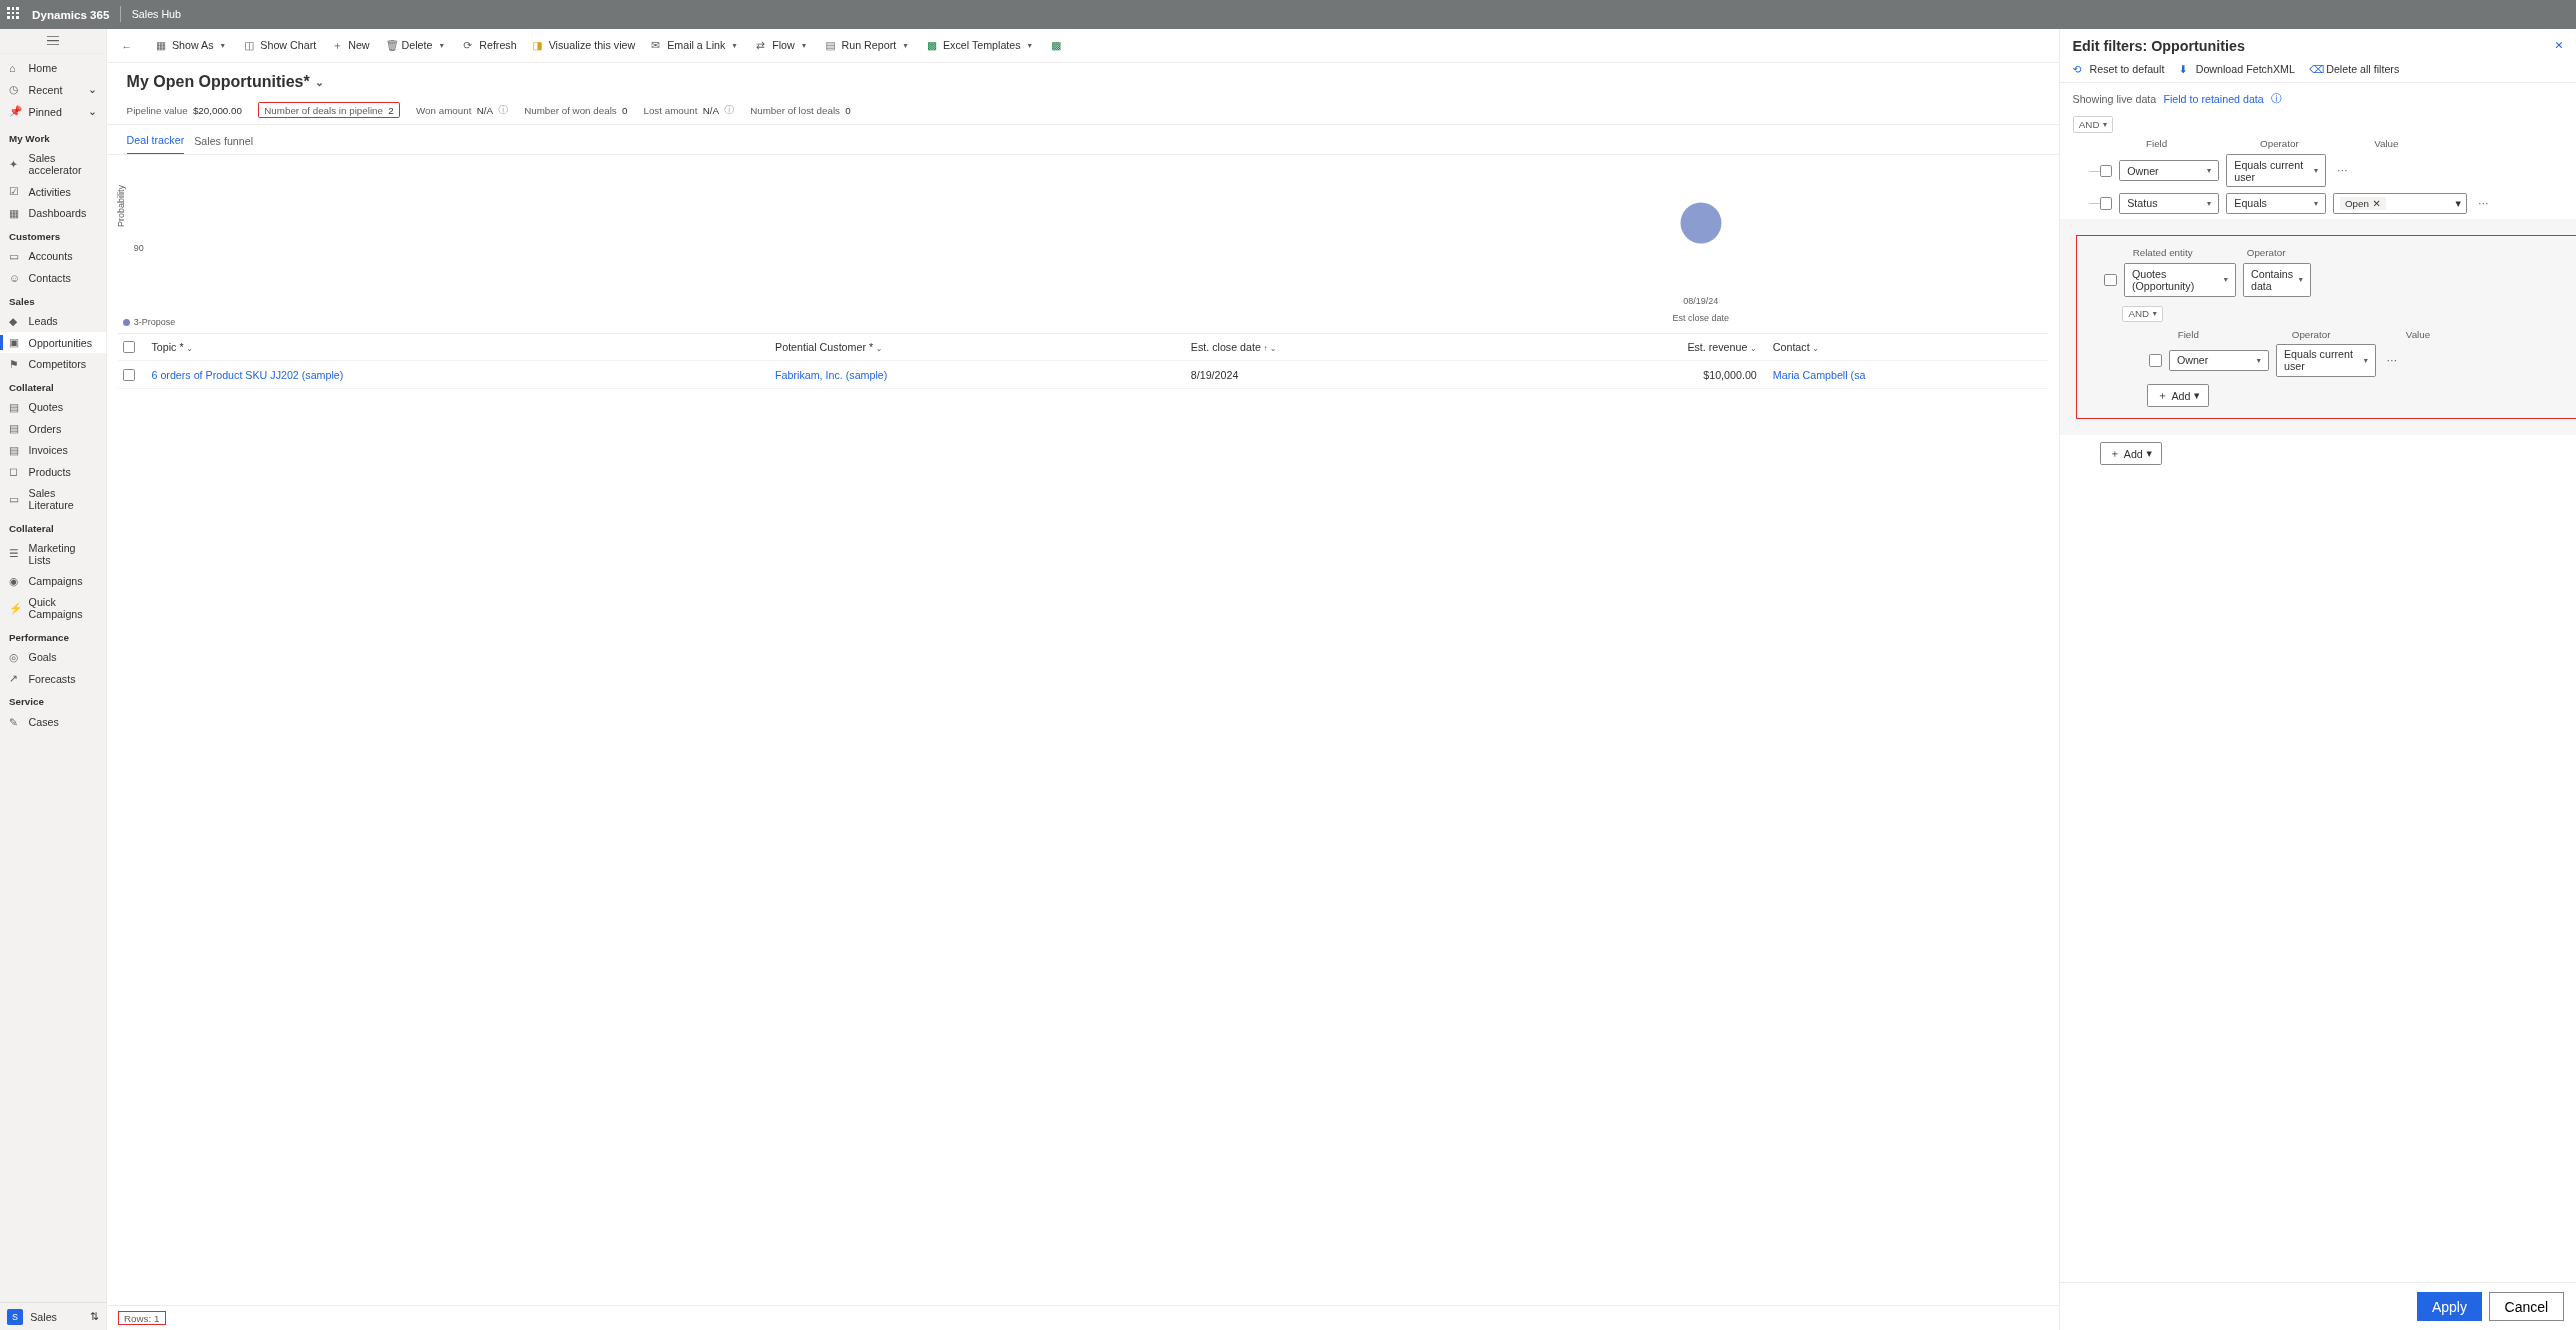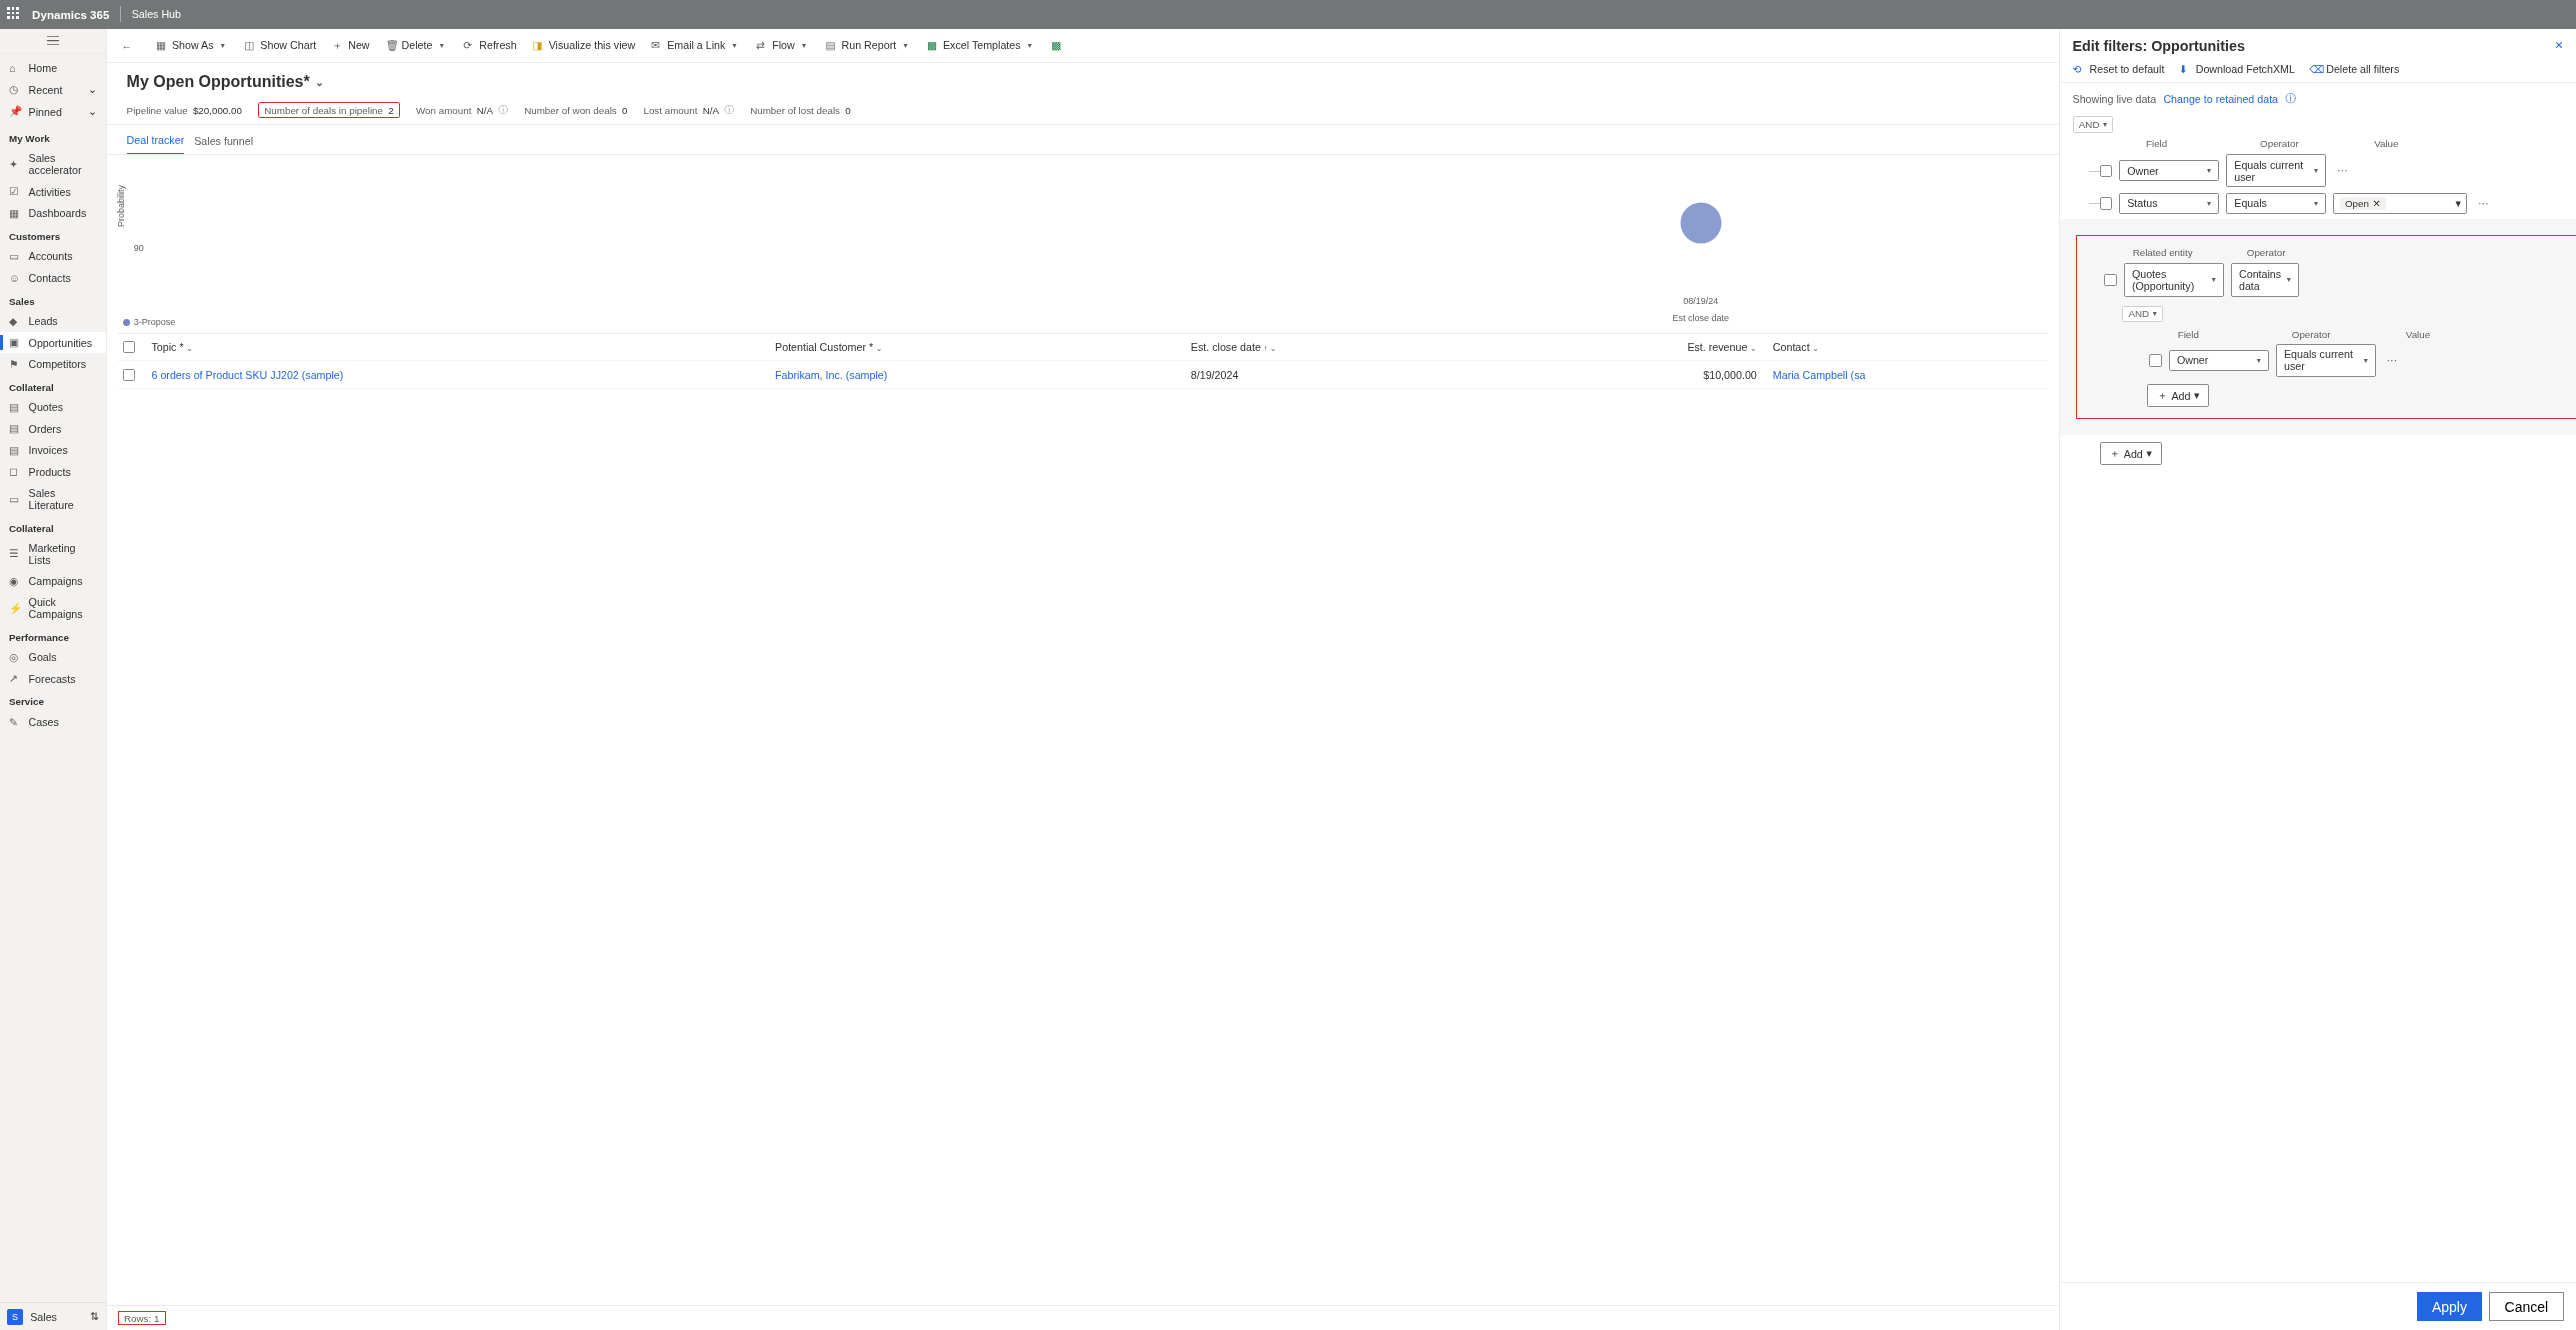--- a/index.html
+++ b/index.html
@@ -400,21 +400,21 @@
         </div>
       <div class="act">
           <span class="ic">⌫</span>
           <span>Delete all filters</span>
         </div>
     </div>
 
     <div class="rp-body">
       <div class="live-note">
         <span>Showing live data</span>
-        <span class="link">Change to retained data</span>
+        <span class="link">Field to retained data</span>
         <span style="color:#2266e3;">ⓘ</span>
       </div>
 
       <div class="filter-tree">
         <span class="and-chip">
             <span>AND</span>
             <span style="font-size:8px;">▾</span>
           </span>
 
         <div class="headers-row">
@@ -464,21 +464,21 @@
           <div class="related-bg">
 
             <div class="related-box">
               <div class="related-head">
                 <span></span>
                 <span>Related entity</span>
                 <span>Operator</span>
               </div>
               <div style="display:flex;gap:7.1px;align-items:center;">
                 <div class="check2"></div>
-                <div class="sel" style="width:100px;">
+                <div class="sel" style="width:112px;">
                     <span>Quotes (Opportunity)</span>
                     <span class="dd">▾</span>
                   </div>
                 <div class="sel" style="width:68px;min-width:68px;">
                     <span>Contains data</span>
                     <span class="dd">▾</span>
                   </div>
               </div>
 
               <div style="margin-top:9px;">

